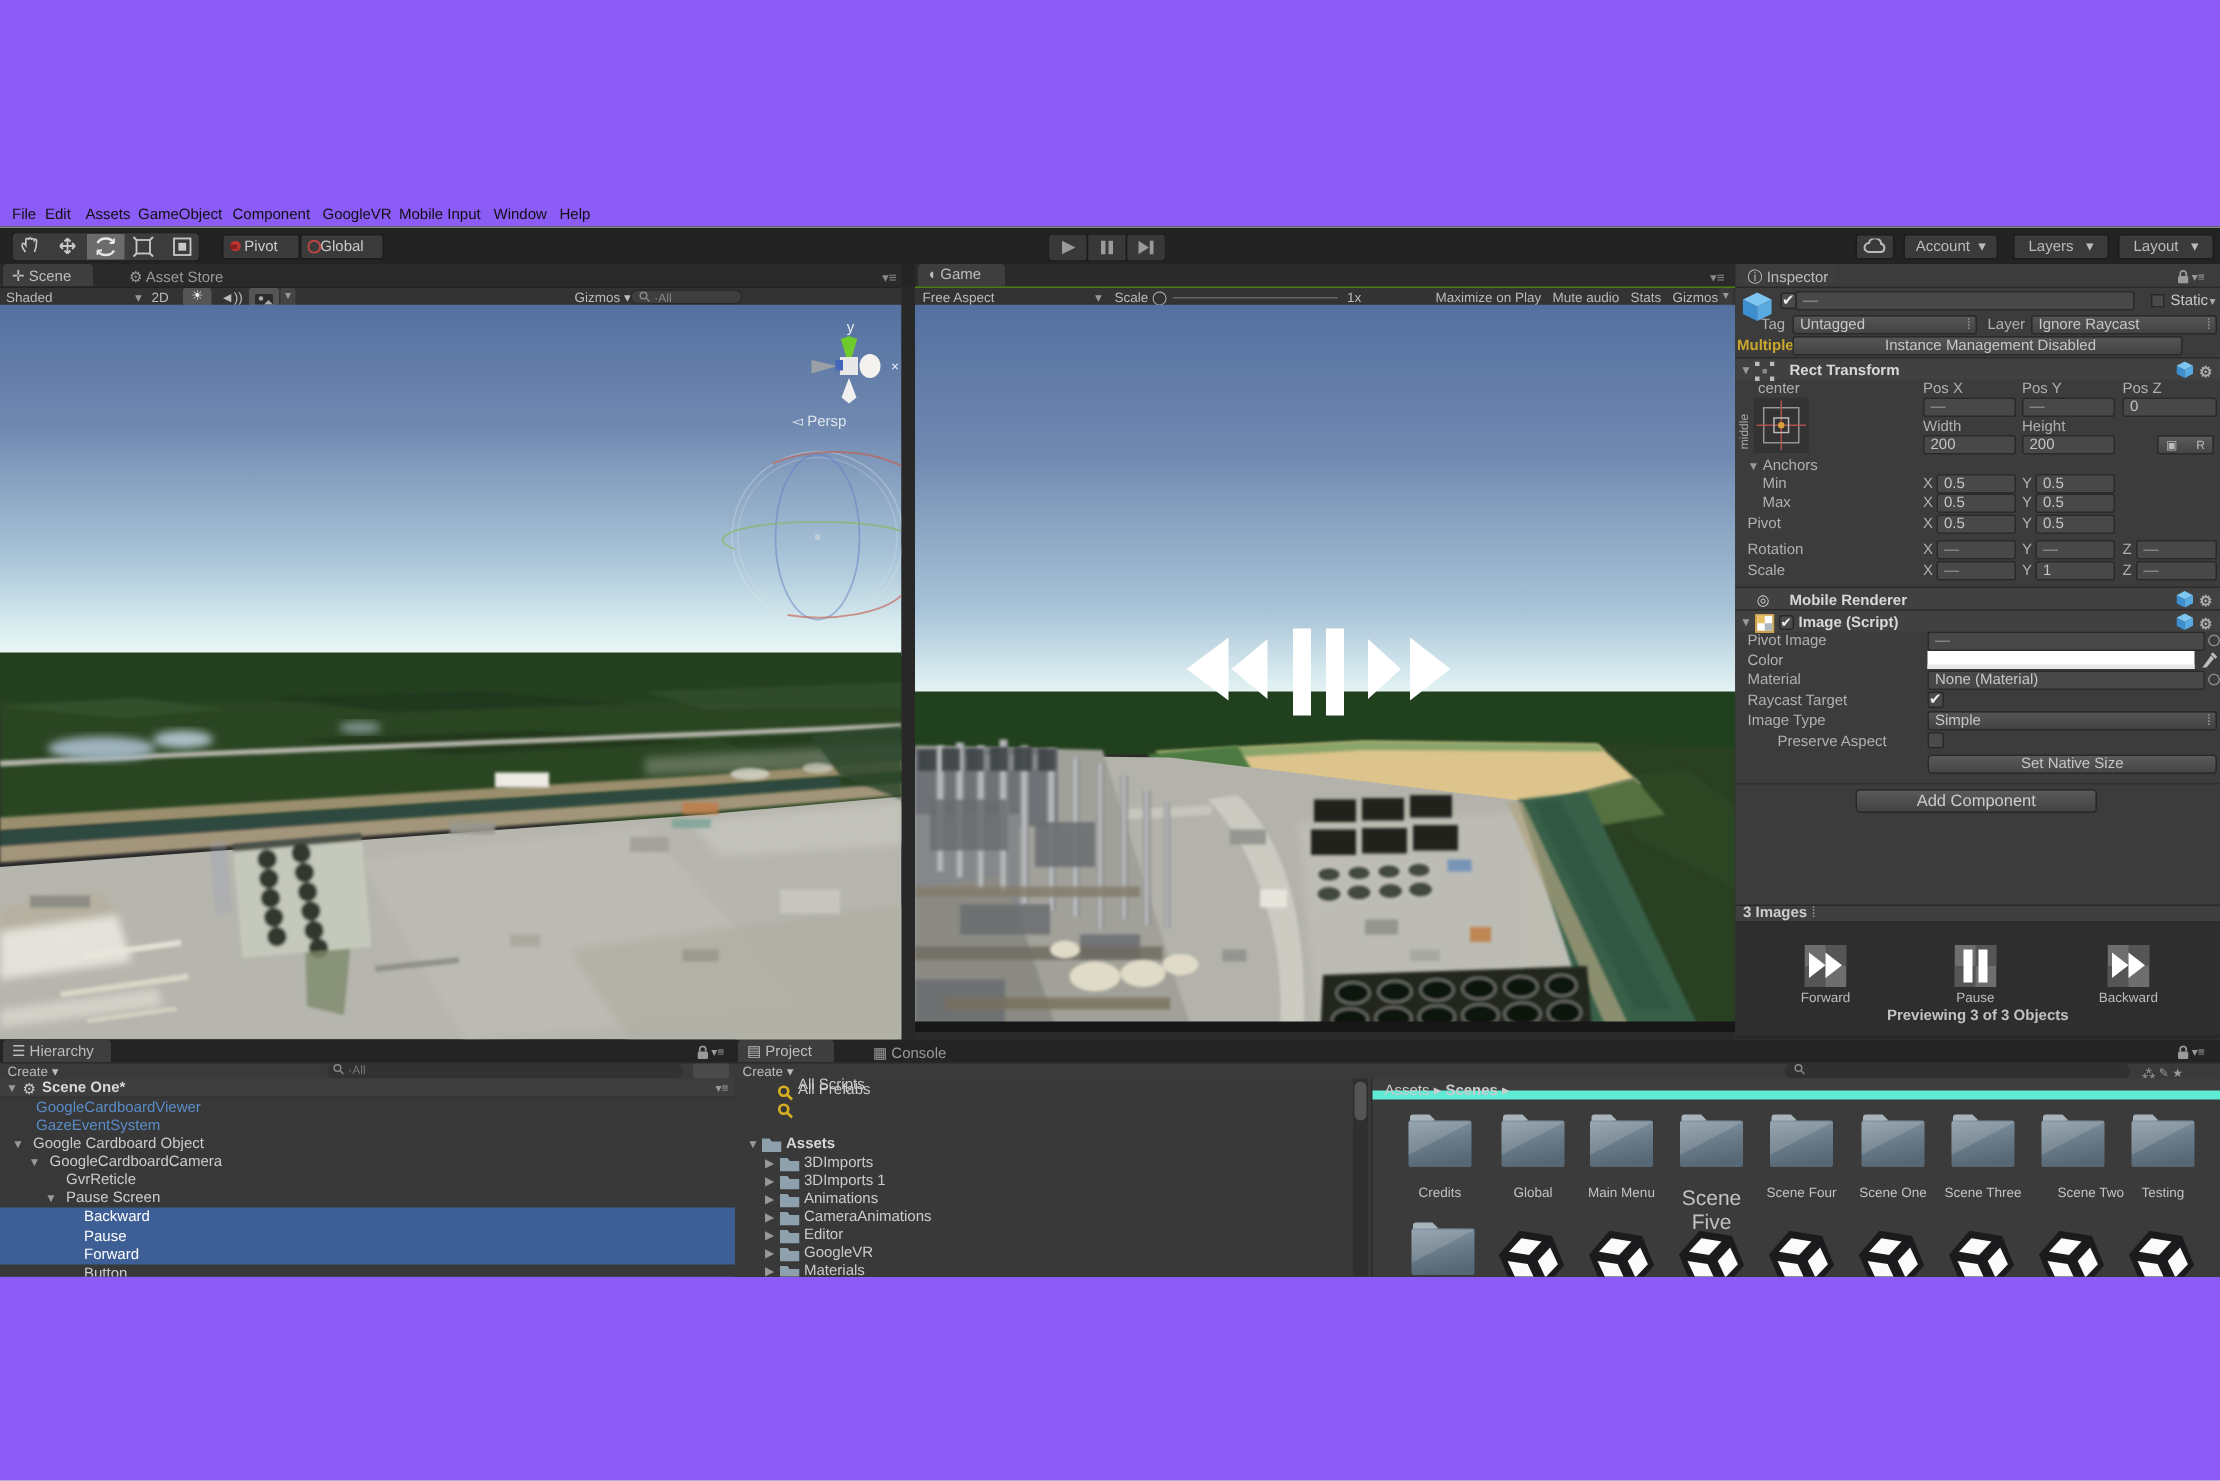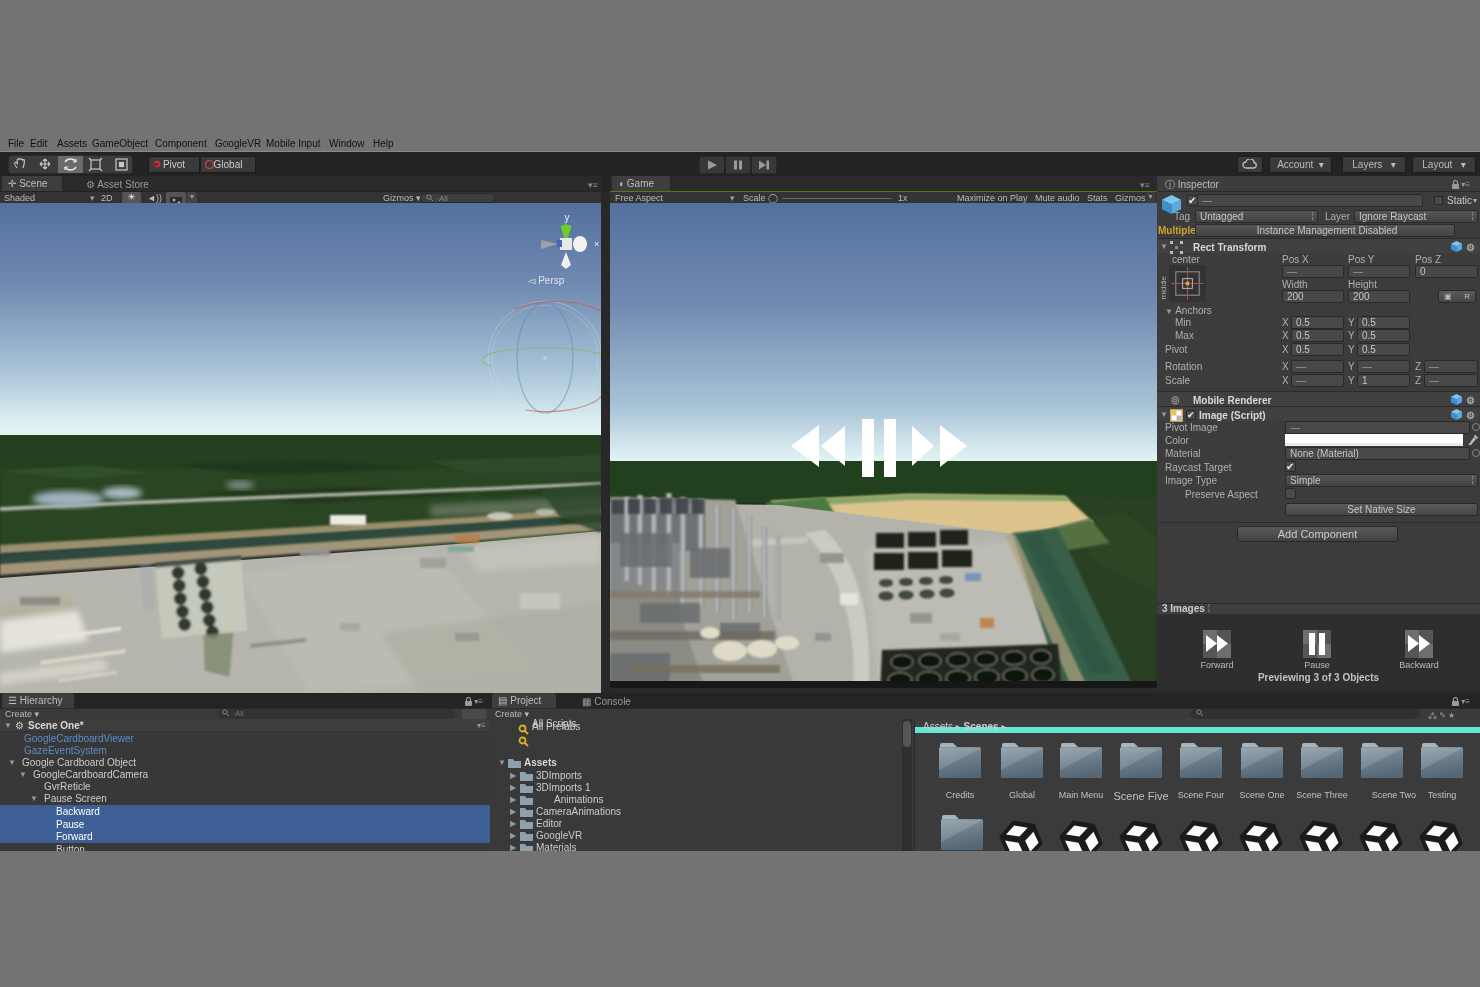--- a/index.html
+++ b/index.html
@@ -1,18 +1,18 @@
 <!DOCTYPE html>
 <html><head>
 <meta charset="utf-8">
 <style>
   * { margin:0; padding:0; box-sizing:border-box; }
   html,body { width:1480px; height:987px; background:#ffffff; font-family:"Liberation Sans", sans-serif; overflow:hidden; }
   .abs { position:absolute; }
-  #stage { position:relative; width:1480px; height:987px; background:#737373; }
+  #stage { position:relative; width:1480px; height:987px; background:#8b5cf6; }
   .menu { top:138px; left:0px; font-size:10px; color:#111; }
   .toolbar { top:151px; left:0; width:1480px; height:25px; background:#232323; border-top:1px solid #8a8a8a; }
   .tbtn { position:absolute; top:4px; height:17px; background:#3a3a3a; border:1px solid #1c1c1c; border-radius:2px; color:#bbb; font-size:10px; text-align:center; }
   .tabrow { top:176px; left:0; width:1480px; height:15px; background:#242424; }
   .tab { position:absolute; top:0; height:15px; background:#3e3e3e; border-radius:3px 3px 0 0; color:#bdbdbd; font-size:10px; padding:2px 0 0 6px; white-space:nowrap; overflow:hidden; }
   .insp { top:176px; left:1157px; width:323px; height:517px; background:#3c3c3c; }
   .ifield { position:absolute; background:#484848; border:1px solid #2a2a2a; border-radius:2px; color:#c6c6c6; font-size:10px; height:13px; line-height:11px; padding-left:4px; }
   .ilabel { position:absolute; color:#b0b0b0; font-size:10px; }
   .hdr { position:absolute; left:0; width:323px; height:14px; background:#414141; border-top:1px solid #2b2b2b; color:#d8d8d8; font-size:10px; font-weight:bold; }
 </style>
@@ -657,21 +657,21 @@
       <div class="abs" style="left:46px;top:77px;font-size:10px;color:#ccc;">3DImports</div>
     <div class="abs" style="left:20px;top:90px;font-size:8px;color:#999;">▶</div>
       <svg class="abs" style="left:30px;top:90px;" width="13" height="10">
         <path d="M0 1 h5 l1.5 2 H13 v7 H0 Z" fill="#8fa0ad"></path>
       </svg>
       <div class="abs" style="left:46px;top:89px;font-size:10px;color:#ccc;">3DImports 1</div>
     <div class="abs" style="left:20px;top:102px;font-size:8px;color:#999;">▶</div>
       <svg class="abs" style="left:30px;top:102px;" width="13" height="10">
         <path d="M0 1 h5 l1.5 2 H13 v7 H0 Z" fill="#8fa0ad"></path>
       </svg>
-      <div class="abs" style="left:64px;top:101px;font-size:10px;color:#ccc;">Animations</div>
+      <div class="abs" style="left:46px;top:101px;font-size:10px;color:#ccc;">Animations</div>
     <div class="abs" style="left:20px;top:114px;font-size:8px;color:#999;">▶</div>
       <svg class="abs" style="left:30px;top:114px;" width="13" height="10">
         <path d="M0 1 h5 l1.5 2 H13 v7 H0 Z" fill="#8fa0ad"></path>
       </svg>
       <div class="abs" style="left:46px;top:113px;font-size:10px;color:#ccc;">CameraAnimations</div>
     <div class="abs" style="left:20px;top:126px;font-size:8px;color:#999;">▶</div>
       <svg class="abs" style="left:30px;top:126px;" width="13" height="10">
         <path d="M0 1 h5 l1.5 2 H13 v7 H0 Z" fill="#8fa0ad"></path>
       </svg>
       <div class="abs" style="left:46px;top:125px;font-size:10px;color:#ccc;">Editor</div>
@@ -718,21 +718,21 @@
 <path d="M3 8 l0 -4 a2 2 0 0 1 2 -2 h11 l4 4 z" fill="#a8b4bc"></path>
 <rect x="2" y="6" width="42" height="31" rx="1.5" fill="url(#fgrad)"></rect>
 <path d="M2 7 L44 7 L2 29 Z" fill="#ffffff" opacity="0.14"></path>
 </svg>
 <div class="abs" style="left:132px;top:71px;width:68px;text-align:center;font-size:9px;color:#c2c2c2;">Main Menu</div>
 <svg class="abs" style="left:203px;top:22px;" width="46" height="40" viewBox="0 0 46 40">
 <path d="M3 8 l0 -4 a2 2 0 0 1 2 -2 h11 l4 4 z" fill="#a8b4bc"></path>
 <rect x="2" y="6" width="42" height="31" rx="1.5" fill="url(#fgrad)"></rect>
 <path d="M2 7 L44 7 L2 29 Z" fill="#ffffff" opacity="0.14"></path>
 </svg>
-<div class="abs" style="left:192px;top:71px;width:68px;text-align:center;font-size:11px;color:#c2c2c2;">Scene Five</div>
+<div class="abs" style="left:192px;top:71px;width:68px;text-align:center;font-size:14px;color:#c2c2c2;">Scene Five</div>
 <svg class="abs" style="left:263px;top:22px;" width="46" height="40" viewBox="0 0 46 40">
 <path d="M3 8 l0 -4 a2 2 0 0 1 2 -2 h11 l4 4 z" fill="#a8b4bc"></path>
 <rect x="2" y="6" width="42" height="31" rx="1.5" fill="url(#fgrad)"></rect>
 <path d="M2 7 L44 7 L2 29 Z" fill="#ffffff" opacity="0.14"></path>
 </svg>
 <div class="abs" style="left:252px;top:71px;width:68px;text-align:center;font-size:9px;color:#c2c2c2;">Scene Four</div>
 <svg class="abs" style="left:324px;top:22px;" width="46" height="40" viewBox="0 0 46 40">
 <path d="M3 8 l0 -4 a2 2 0 0 1 2 -2 h11 l4 4 z" fill="#a8b4bc"></path>
 <rect x="2" y="6" width="42" height="31" rx="1.5" fill="url(#fgrad)"></rect>
 <path d="M2 7 L44 7 L2 29 Z" fill="#ffffff" opacity="0.14"></path>

